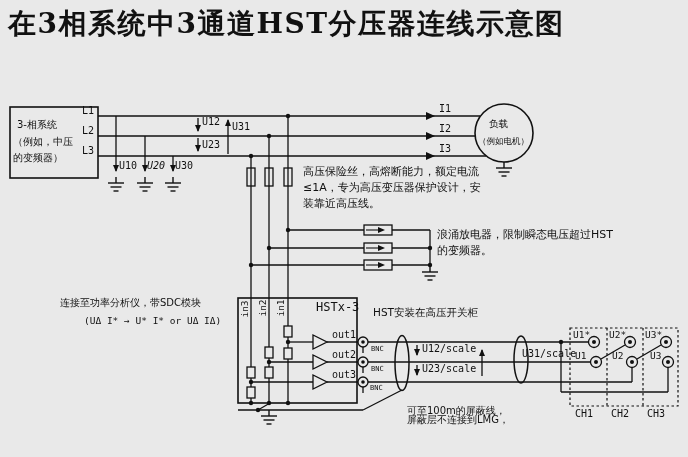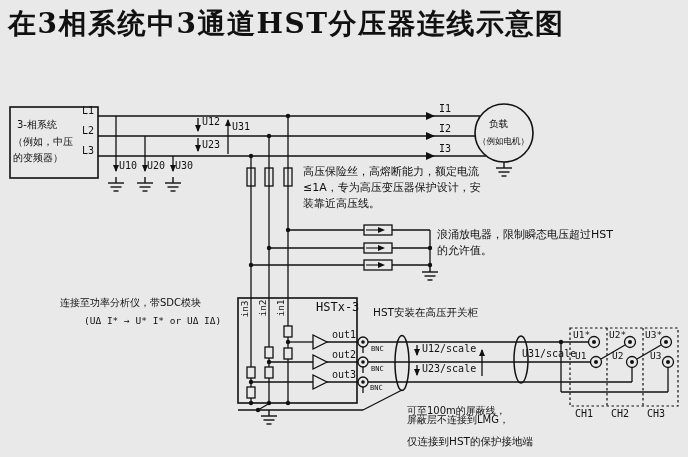--- a/index.html
+++ b/index.html
@@ -212,35 +212,35 @@
   <div class="lbl cjk t10" style="left:13px;top:136px;">（例如，中压</div>
   <div class="lbl cjk t10" style="left:13px;top:152px;">的变频器）</div>
   <div class="lbl mono t10" style="left:82px;top:105px;">L1</div>
   <div class="lbl mono t10" style="left:82px;top:125px;">L2</div>
   <div class="lbl mono t10" style="left:82px;top:145px;">L3</div>
 
   <div class="lbl mono t10" style="left:202px;top:116px;">U12</div>
   <div class="lbl mono t10" style="left:232px;top:121px;">U31</div>
   <div class="lbl mono t10" style="left:202px;top:139px;">U23</div>
   <div class="lbl mono t10" style="left:119px;top:160px;">U10</div>
-  <div class="lbl mono t10" style="left:147px;top:160px;">U20</div>
+  <div class="lbl mono t10" style="left:147px;top:160px;font-style:italic;">U20</div>
   <div class="lbl mono t10" style="left:175px;top:160px;">U30</div>
 
   <div class="lbl mono t10" style="left:439px;top:103px;">I1</div>
   <div class="lbl mono t10" style="left:439px;top:123px;">I2</div>
   <div class="lbl mono t10" style="left:439px;top:143px;">I3</div>
   <div class="lbl cjk t9" style="left:489px;top:119px;">负载</div>
   <div class="lbl cjk t8" style="left:478px;top:137px;">（例如电机）</div>
 
   <div class="lbl cjk t11" style="left:303px;top:166px;">高压保险丝，高熔断能力，额定电流</div>
   <div class="lbl cjk t11" style="left:303px;top:182px;">≤1A，专为高压变压器保护设计，安</div>
   <div class="lbl cjk t11" style="left:303px;top:198px;">装靠近高压线。</div>
 
   <div class="lbl cjk t11" style="left:437px;top:229px;">浪涌放电器，限制瞬态电压超过HST</div>
-  <div class="lbl cjk t11" style="left:437px;top:245px;">的允许值。</div>
+  <div class="lbl cjk t11" style="left:437px;top:245px;">的变频器。</div>
 
   <div class="lbl cjk t10" style="left:60px;top:297px;">连接至功率分析仪，带SDC模块</div>
   <div class="lbl mono t9" style="left:84px;top:316px;">(UΔ I* → U* I* or UΔ IΔ)</div>
 
   <div class="lbl mono" style="left:316px;top:301px;font-size:12px;">HSTx-3</div>
   <div class="lbl mono t9 vert" style="left:245px;top:309px;">in3</div>
   <div class="lbl mono t9 vert" style="left:263px;top:308px;">in2</div>
   <div class="lbl mono t9 vert" style="left:281px;top:308px;">in1</div>
   <div class="lbl mono t10" style="left:332px;top:329px;">out1</div>
   <div class="lbl mono t10" style="left:332px;top:349px;">out2</div>
@@ -250,21 +250,20 @@
   <div class="lbl mono t7" style="left:370px;top:384px;">BNC</div>
 
   <div class="lbl cjk" style="left:373px;top:306px;font-size:10.5px;">HST安装在高压开关柜</div>
 
   <div class="lbl mono t10" style="left:422px;top:343px;">U12/scale</div>
   <div class="lbl mono t10" style="left:486px;top:348px;padding-left:36px;">U31/scale</div>
   <div class="lbl mono t10" style="left:422px;top:363px;">U23/scale</div>
 
   <div class="lbl cjk" style="left:407px;top:393px;font-size:10px;margin-top:12px;">可至100m的屏蔽线，</div>
   <div class="lbl cjk" style="left:407px;top:414px;font-size:10px;">屏蔽层不连接到LMG，</div>
-  <div class="lbl cjk" style="left:407px;top:435px;font-size:10.5px;">仅连接到HST的保护接地端</div>
 
   <div class="lbl mono t9" style="left:573px;top:330px;">U1*</div>
   <div class="lbl mono t9" style="left:575px;top:351px;">U1</div>
   <div class="lbl mono t9" style="left:609px;top:330px;">U2*</div>
   <div class="lbl mono t9" style="left:612px;top:351px;">U2</div>
   <div class="lbl mono t9" style="left:645px;top:330px;">U3*</div>
   <div class="lbl mono t9" style="left:650px;top:351px;">U3</div>
   <div class="lbl mono t10" style="left:575px;top:408px;">CH1</div>
   <div class="lbl mono t10" style="left:611px;top:408px;">CH2</div>
   <div class="lbl mono t10" style="left:647px;top:408px;">CH3</div>

